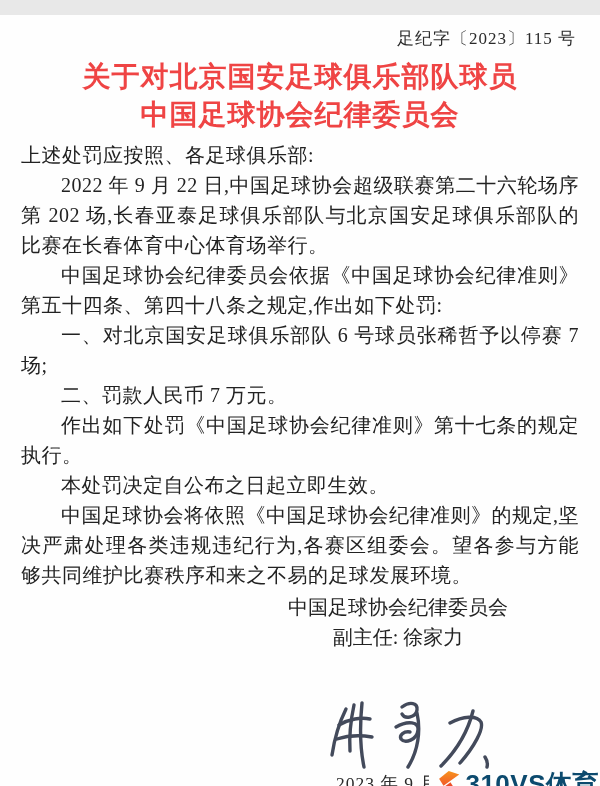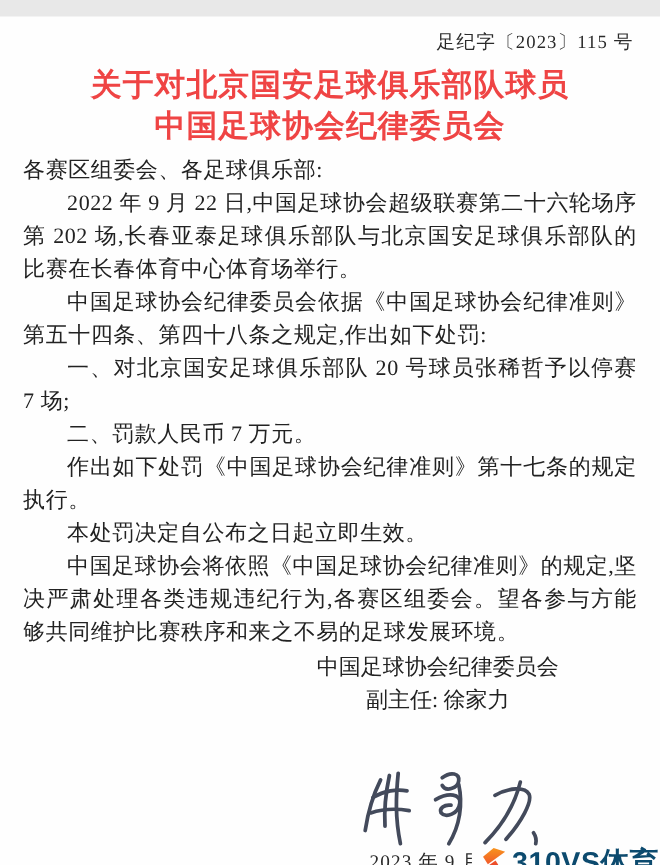--- a/index.html
+++ b/index.html
@@ -90,24 +90,24 @@
 <div class="page">
 
   <div class="doc-number">足纪字〔2023〕115 号</div>
 
   <div class="doc-title">
     <div>关于对北京国安足球俱乐部队球员</div>
     <div>中国足球协会纪律委员会</div>
   </div>
 
   <div class="doc-body">
-    <p>各赛区组委会、各足球俱乐部:</p>
+    <p>上述处罚应按照、各足球俱乐部:</p>
     <p class="indent">2022 年 9 月 22 日,中国足球协会超级联赛第二十六轮场序第 202 场,长春亚泰足球俱乐部队与北京国安足球俱乐部队的比赛在长春体育中心体育场举行。</p>
     <p class="indent">中国足球协会纪律委员会依据《中国足球协会纪律准则》第五十四条、第四十八条之规定,作出如下处罚:</p>
-    <p class="indent">一、对北京国安足球俱乐部队 20 号球员张稀哲予以停赛 7 场;</p>
+    <p class="indent">一、对北京国安足球俱乐部队 6 号球员张稀哲予以停赛 7 场;</p>
     <p class="indent">二、罚款人民币 7 万元。</p>
     <p class="indent">作出如下处罚《中国足球协会纪律准则》第十七条的规定执行。</p>
     <p class="indent">本处罚决定自公布之日起立即生效。</p>
     <p class="indent">中国足球协会将依照《中国足球协会纪律准则》的规定,坚决严肃处理各类违规违纪行为,各赛区组委会。望各参与方能够共同维护比赛秩序和来之不易的足球发展环境。</p>
   </div>
 
   <div class="closing-block">
     <div>中国足球协会纪律委员会</div>
     <div>副主任: 徐家力</div>
   </div>

